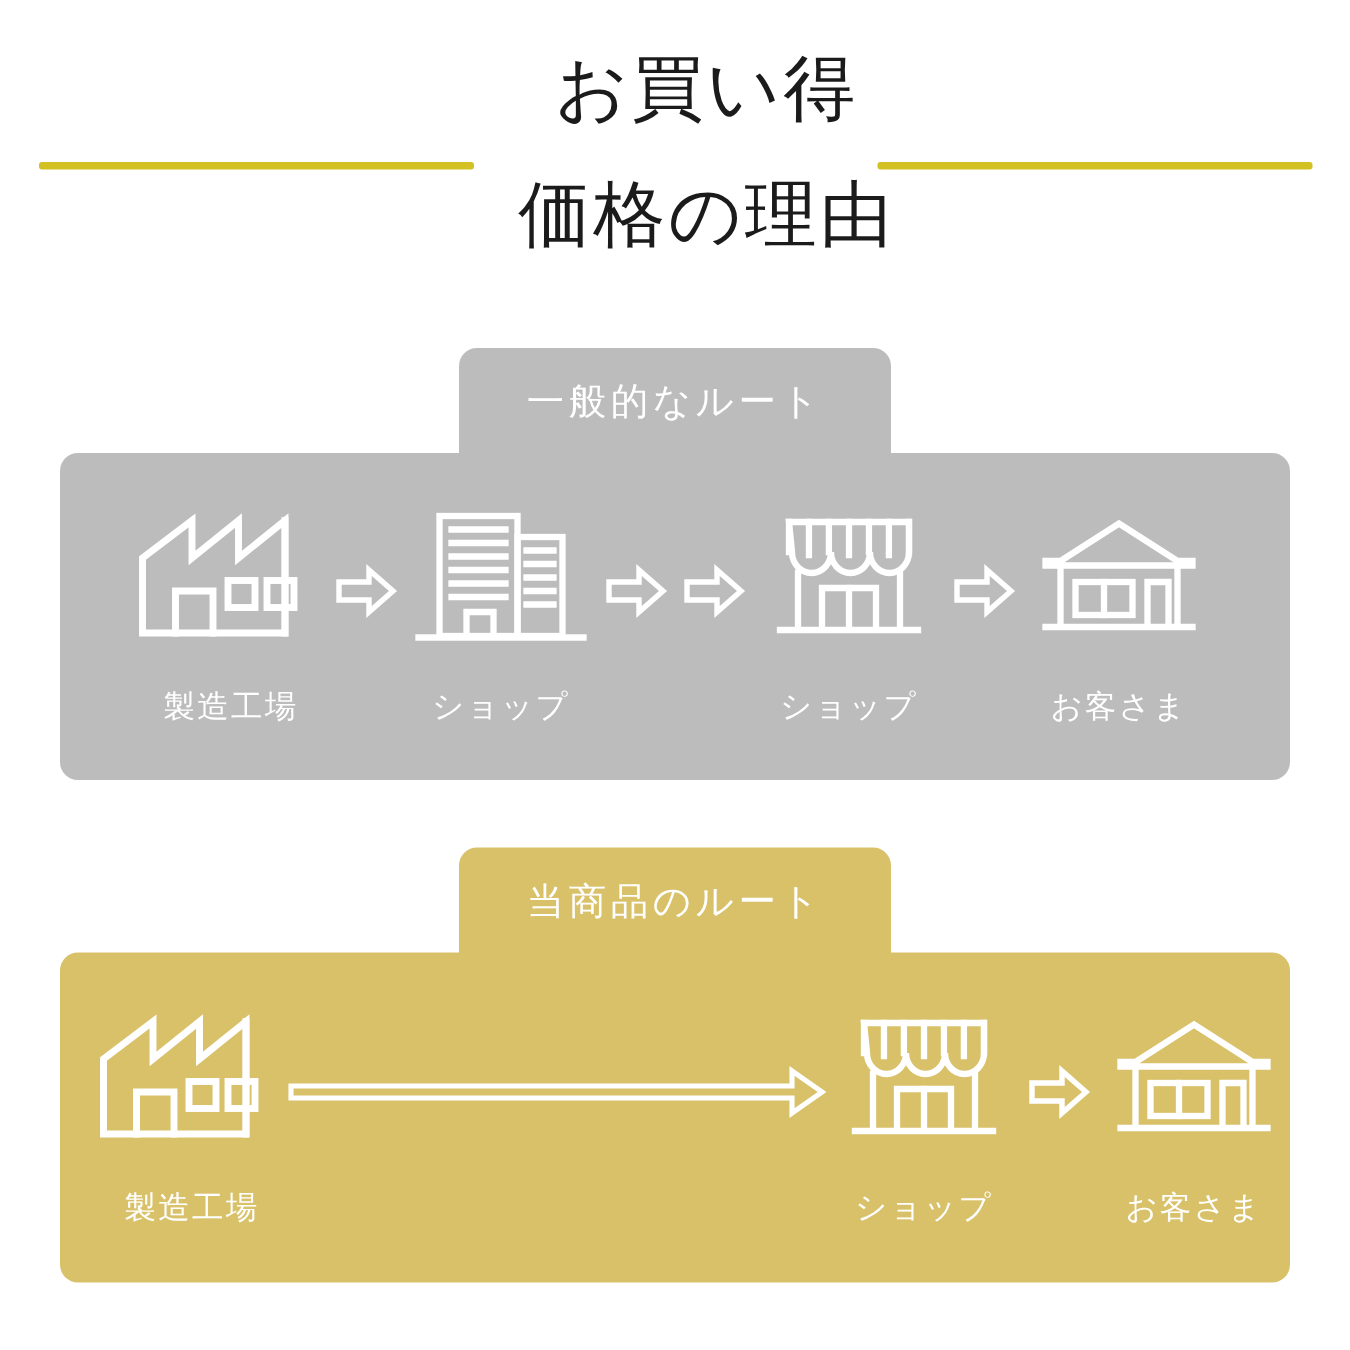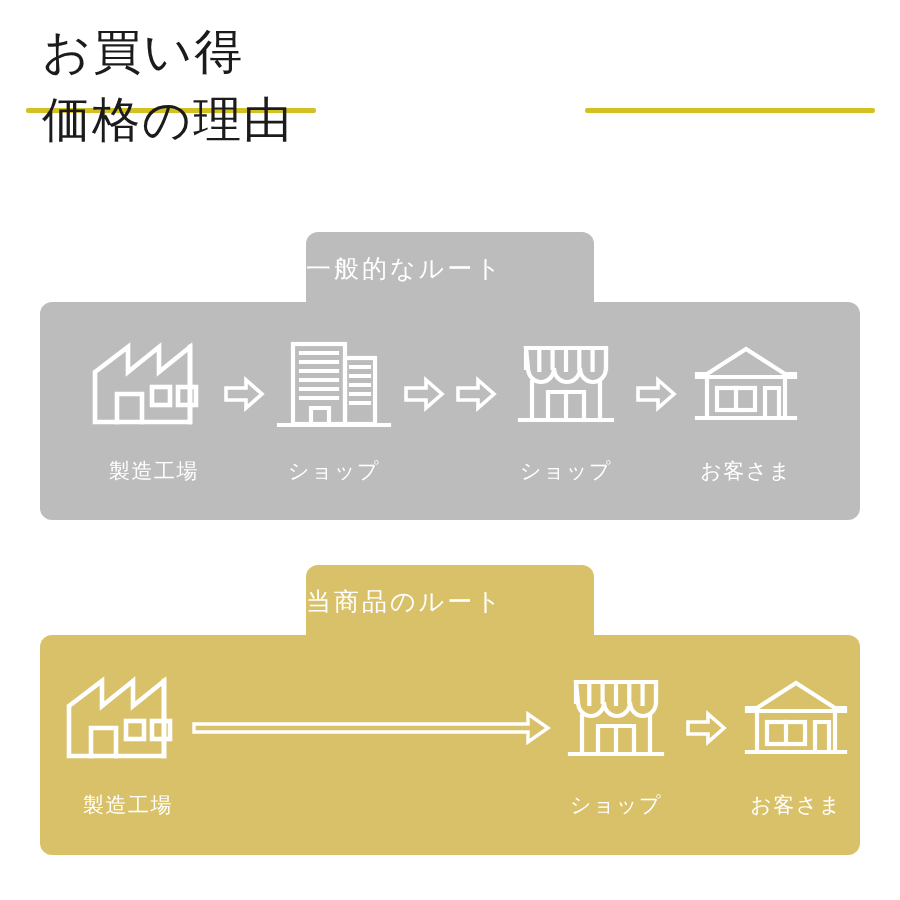--- a/index.html
+++ b/index.html
@@ -10,23 +10,24 @@
     overflow: hidden;
   }
   #page { position: relative; width: 900px; height: 900px; background: #fff; }
 
   
   .title-block {
     position: absolute; left: 0; top: 18px; width: 900px; height: 130px;
   }
   .title-text {
     position: absolute; left: 0; top: 0; width: 900px;
+    text-align: center;
     font-family: "Liberation Serif", "DejaVu Serif", serif;
     font-size: 48px;
-    line-height: 68px;
+    line-height: 84px;
     font-weight: 400;
     color: #1b1b1b;
     letter-spacing: 2px;
     white-space: pre-line;
     padding-left: 42px;
   }
   .rule {
     position: absolute; top: 90px; height: 5px;
     background: #d3c022; border-radius: 2px;
   }
@@ -35,21 +36,21 @@
 
   
   .route { position: absolute; left: 40px; width: 820px; }
   .route.general { top: 232px; }
   .route.ours    { top: 565px; }
 
   .tab {
     position: absolute; left: 266px; top: 0;
     width: 288px; height: 76px;
     border-radius: 12px 12px 0 0;
-    display: flex; align-items: center; 
+    display: flex; align-items: center; justify-content: center;
   }
   .tab-label {
     font-family: "Liberation Sans", "DejaVu Sans", sans-serif;
     font-size: 25px;
     letter-spacing: 3px;
     color: #ffffff;
     line-height: 1;
     padding-bottom: 4px;
   }
   .panel {

